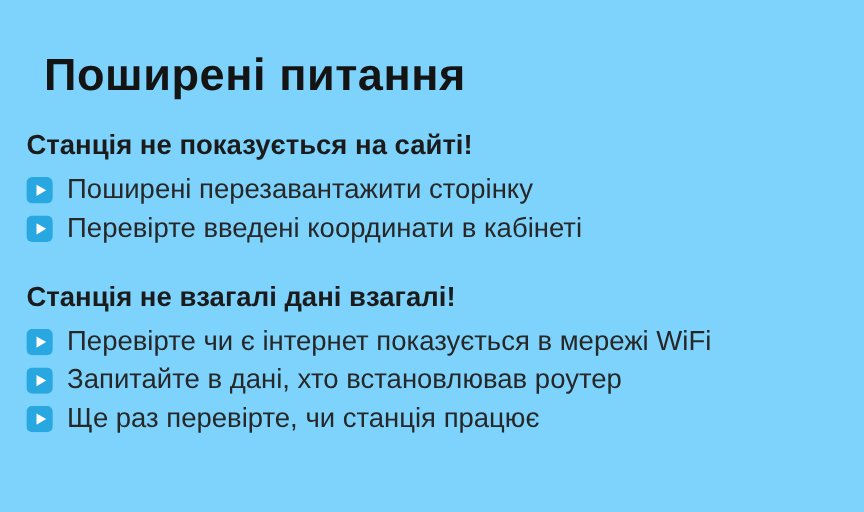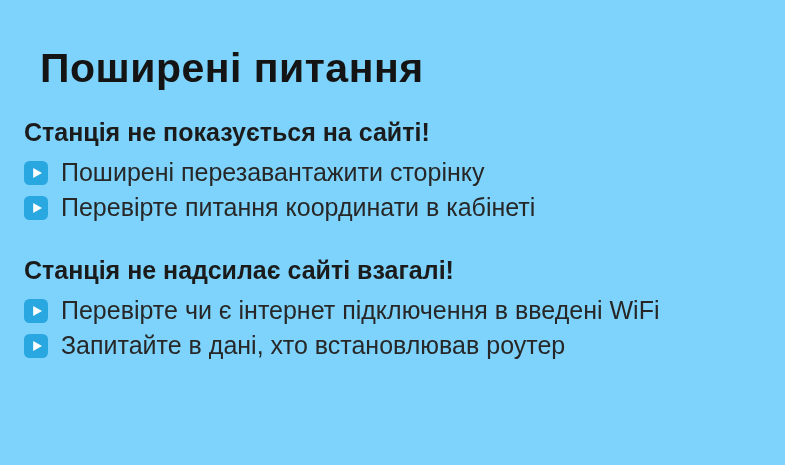--- a/index.html
+++ b/index.html
@@ -81,42 +81,51 @@
         </span>
         <span>Поширені перезавантажити сторінку</span>
       </li>
       <li class="faq-item">
         <span class="play-icon">
           <svg width="24" height="24" viewBox="0 0 24 24">
             <rect width="24" height="24" rx="5.5" fill="#29a7e0"></rect>
             <path d="M9.2 6.9 L18 12 L9.2 17.1 Z" stroke-width="1.6" stroke-linejoin="round" fill="#ffffff"></path>
           </svg>
         </span>
-        <span>Перевірте питання координати в кабінеті</span>
+        <span>Перевірте введені координати в кабінеті</span>
       </li>
     </ul>
   </section>
 
   <section class="faq-section second">
-    <h2 class="section-heading">Станція не надсилає сайті взагалі!</h2>
+    <h2 class="section-heading">Станція не взагалі дані взагалі!</h2>
     <ul class="faq-list">
       <li class="faq-item">
         <span class="play-icon">
           <svg width="24" height="24" viewBox="0 0 24 24">
             <rect width="24" height="24" rx="5.5" fill="#29a7e0"></rect>
             <path d="M9.2 6.9 L18 12 L9.2 17.1 Z" stroke-width="1.6" stroke-linejoin="round" fill="#ffffff"></path>
           </svg>
         </span>
-        <span>Перевірте чи є інтернет підключення в введені WiFi</span>
+        <span>Перевірте чи є інтернет показується в мережі WiFi</span>
       </li>
       <li class="faq-item">
         <span class="play-icon">
           <svg width="24" height="24" viewBox="0 0 24 24">
             <rect width="24" height="24" rx="5.5" fill="#29a7e0"></rect>
             <path d="M9.2 6.9 L18 12 L9.2 17.1 Z" stroke-width="1.6" stroke-linejoin="round" fill="#ffffff"></path>
           </svg>
         </span>
         <span>Запитайте в дані, хто встановлював роутер</span>
       </li>
+      <li class="faq-item">
+        <span class="play-icon">
+          <svg width="24" height="24" viewBox="0 0 24 24">
+            <rect width="24" height="24" rx="5.5" fill="#29a7e0"></rect>
+            <path d="M9.2 6.9 L18 12 L9.2 17.1 Z" stroke-width="1.6" stroke-linejoin="round" fill="#ffffff"></path>
+          </svg>
+        </span>
+        <span>Ще раз перевірте, чи станція працює</span>
+      </li>
     </ul>
   </section>
 
 </div>
 
 </body></html>

